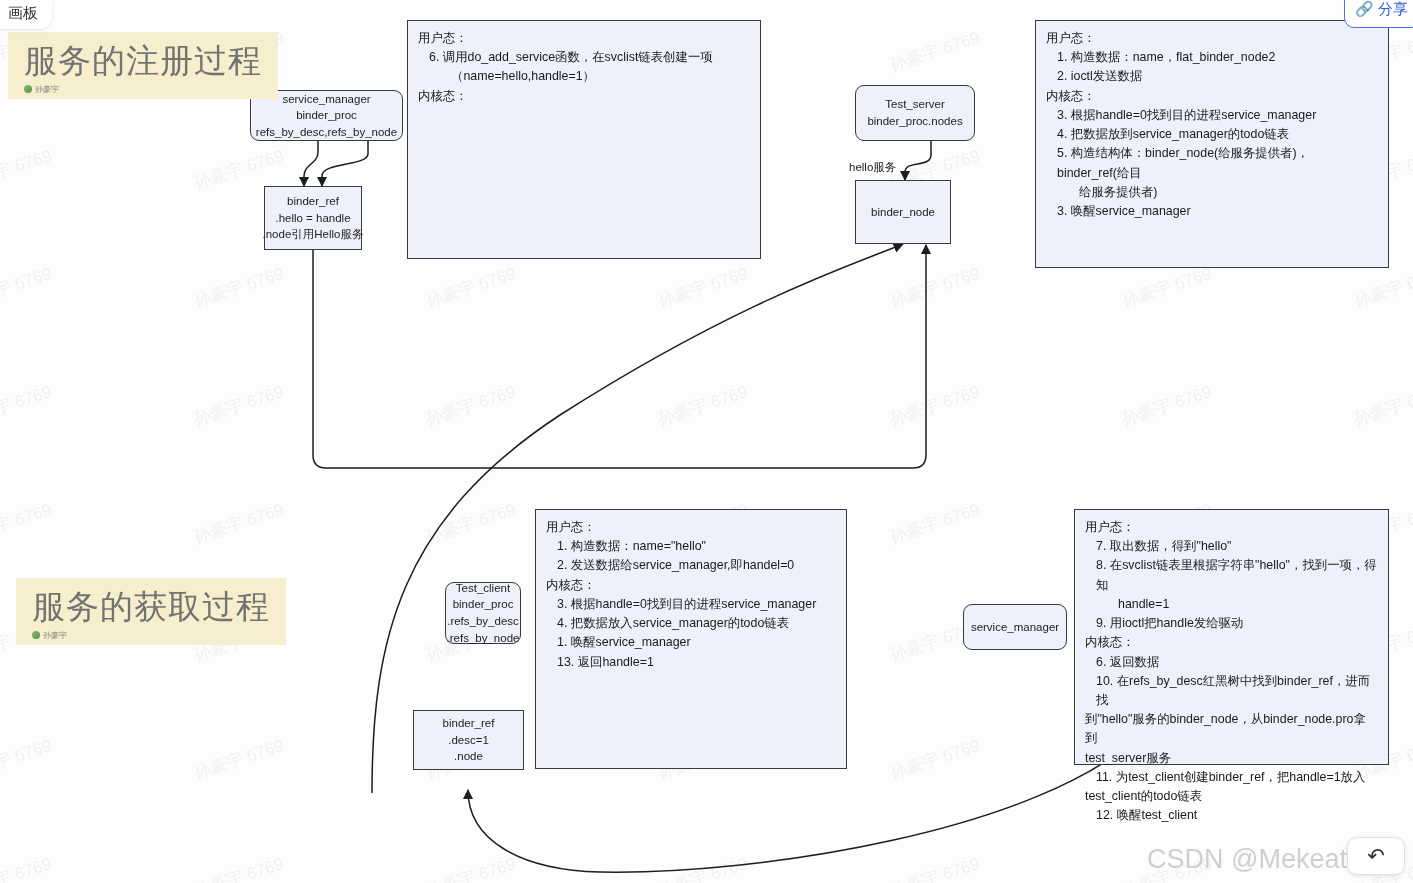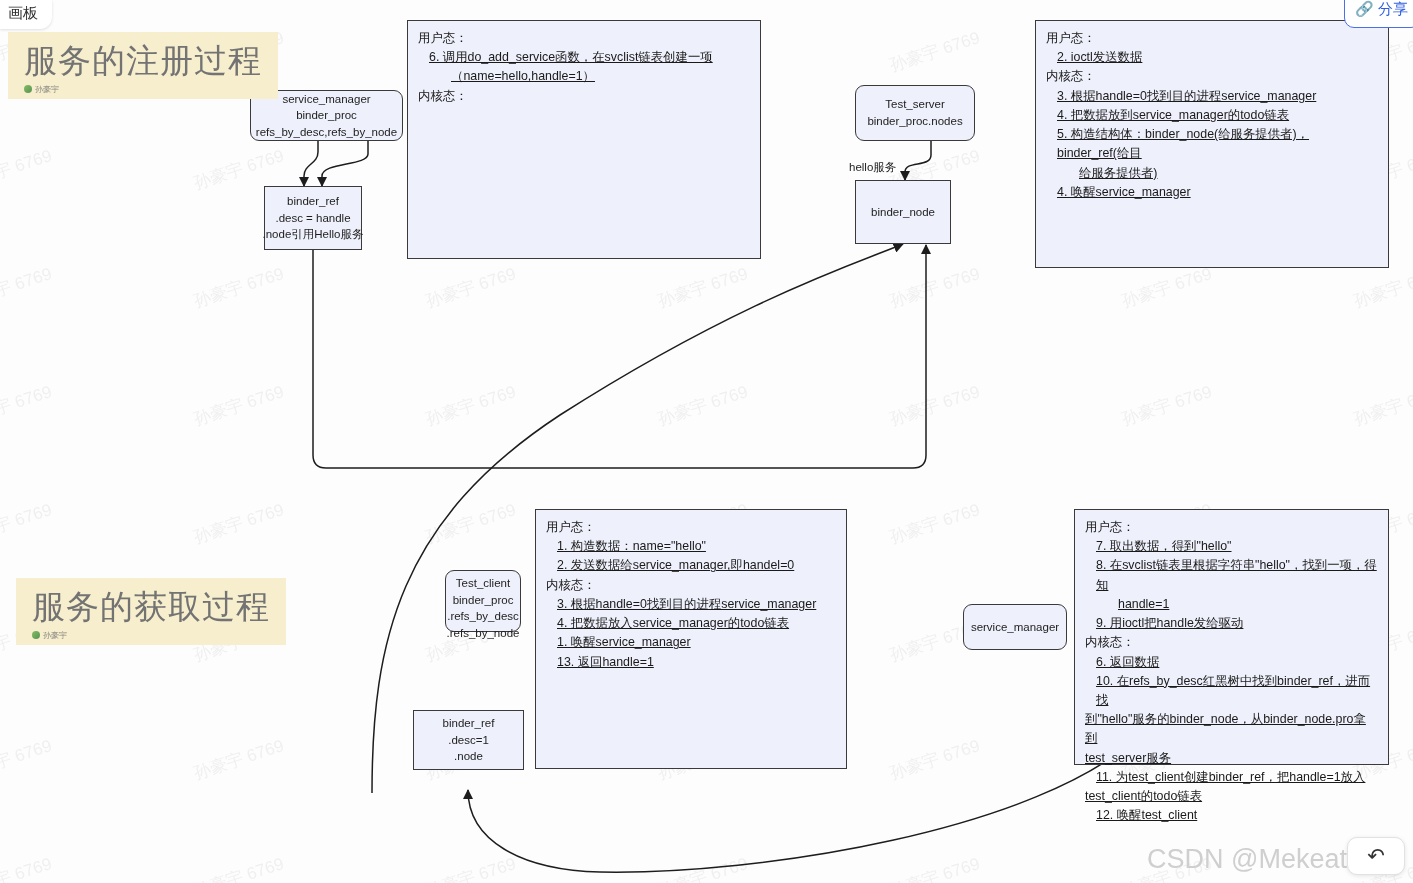--- a/index.html
+++ b/index.html
@@ -176,21 +176,20 @@
     z-index: 5;
     padding: 8px 10px 8px 10px;
     font-size: 12.4px;
     line-height: 1.55;
     color: #1a1a1a;
   }
   .panel .p-head { }
   .panel .p-item {
     padding-left: 11px;
     text-indent: 0;
-    text-decoration: underline;
   }
   .panel .p-item.cont {
     padding-left: 0;
   }
   .panel .p-item.ind2 {
     padding-left: 33px;
   }
 
   
   .free-label {
@@ -304,36 +303,36 @@
   </div>
 
   <div class="node rounded" id="node-service-manager-top" style="left:250px; top:90px; width:153px; height:51px;">
     <div class="nline">service_manager</div>
     <div class="nline">binder_proc</div>
     <div class="nline">refs_by_desc,refs_by_node</div>
   </div>
 
   <div class="node" id="node-binder-ref-top" style="left:264px; top:186px; width:98px; height:64px;">
     <div class="nline">binder_ref</div>
-    <div class="nline">.desc = handle</div>
+    <div class="nline">.hello = handle</div>
     <div class="nline">.node引用Hello服务</div>
   </div>
 
   <div class="node rounded" id="node-test-server" style="left:855px; top:85px; width:120px; height:56px;">
     <div class="nline">Test_server</div>
     <div class="nline">binder_proc.nodes</div>
   </div>
 
   <div class="node" id="node-binder-node" style="left:855px; top:180px; width:96px; height:64px;">
     <div class="nline">binder_node</div>
   </div>
 
   <div class="free-label" id="label-hello-service" style="left:849px; top:160px;">hello服务</div>
 
-  <div class="node rounded" id="node-test-client" style="left:445px; top:570px; width:76px; height:62px;justify-content:space-between;">
+  <div class="node rounded" id="node-test-client" style="left:445px; top:582px; width:76px; height:62px;">
     <div class="nline">Test_client</div>
     <div class="nline">binder_proc</div>
     <div class="nline">.refs_by_desc</div>
     <div class="nline">.refs_by_node</div>
   </div>
 
   <div class="node" id="node-binder-ref-bottom" style="left:413px; top:710px; width:111px; height:60px;">
     <div class="nline">binder_ref</div>
     <div class="nline">.desc=1</div>
     <div class="nline">.node</div>
@@ -345,27 +344,28 @@
 
   <div class="panel" id="panel-register-left" style="left:407px; top:20px; width:354px; height:239px;">
       <div class="p-head">用户态：</div>
       <div class="p-item">6. 调用do_add_service函数，在svclist链表创建一项</div>
       <div class="p-item ind2">（name=hello,handle=1）</div>
       <div class="p-head">内核态：</div>
     </div>
 
   <div class="panel" id="panel-register-right" style="left:1035px; top:20px; width:354px; height:248px;">
       <div class="p-head">用户态：</div>
+      <div class="p-item">1. 构造数据：name，flat_binder_node2</div>
       <div class="p-item">2. ioctl发送数据</div>
       <div class="p-head">内核态：</div>
       <div class="p-item">3. 根据handle=0找到目的进程service_manager</div>
       <div class="p-item">4. 把数据放到service_manager的todo链表</div>
       <div class="p-item">5. 构造结构体：binder_node(给服务提供者)，binder_ref(给目</div>
       <div class="p-item ind2">给服务提供者)</div>
-      <div class="p-item">4. 唤醒service_manager</div>
+      <div class="p-item">3. 唤醒service_manager</div>
     </div>
 
   <div class="panel" id="panel-acquire-left" style="left:535px; top:509px; width:312px; height:260px;">
       <div class="p-head">用户态：</div>
       <div class="p-item">1. 构造数据：name="hello"</div>
       <div class="p-item">2. 发送数据给service_manager,即handel=0</div>
       <div class="p-head">内核态：</div>
       <div class="p-item">3. 根据handle=0找到目的进程service_manager</div>
       <div class="p-item">4. 把数据放入service_manager的todo链表</div>
       <div class="p-item">1. 唤醒service_manager</div>

